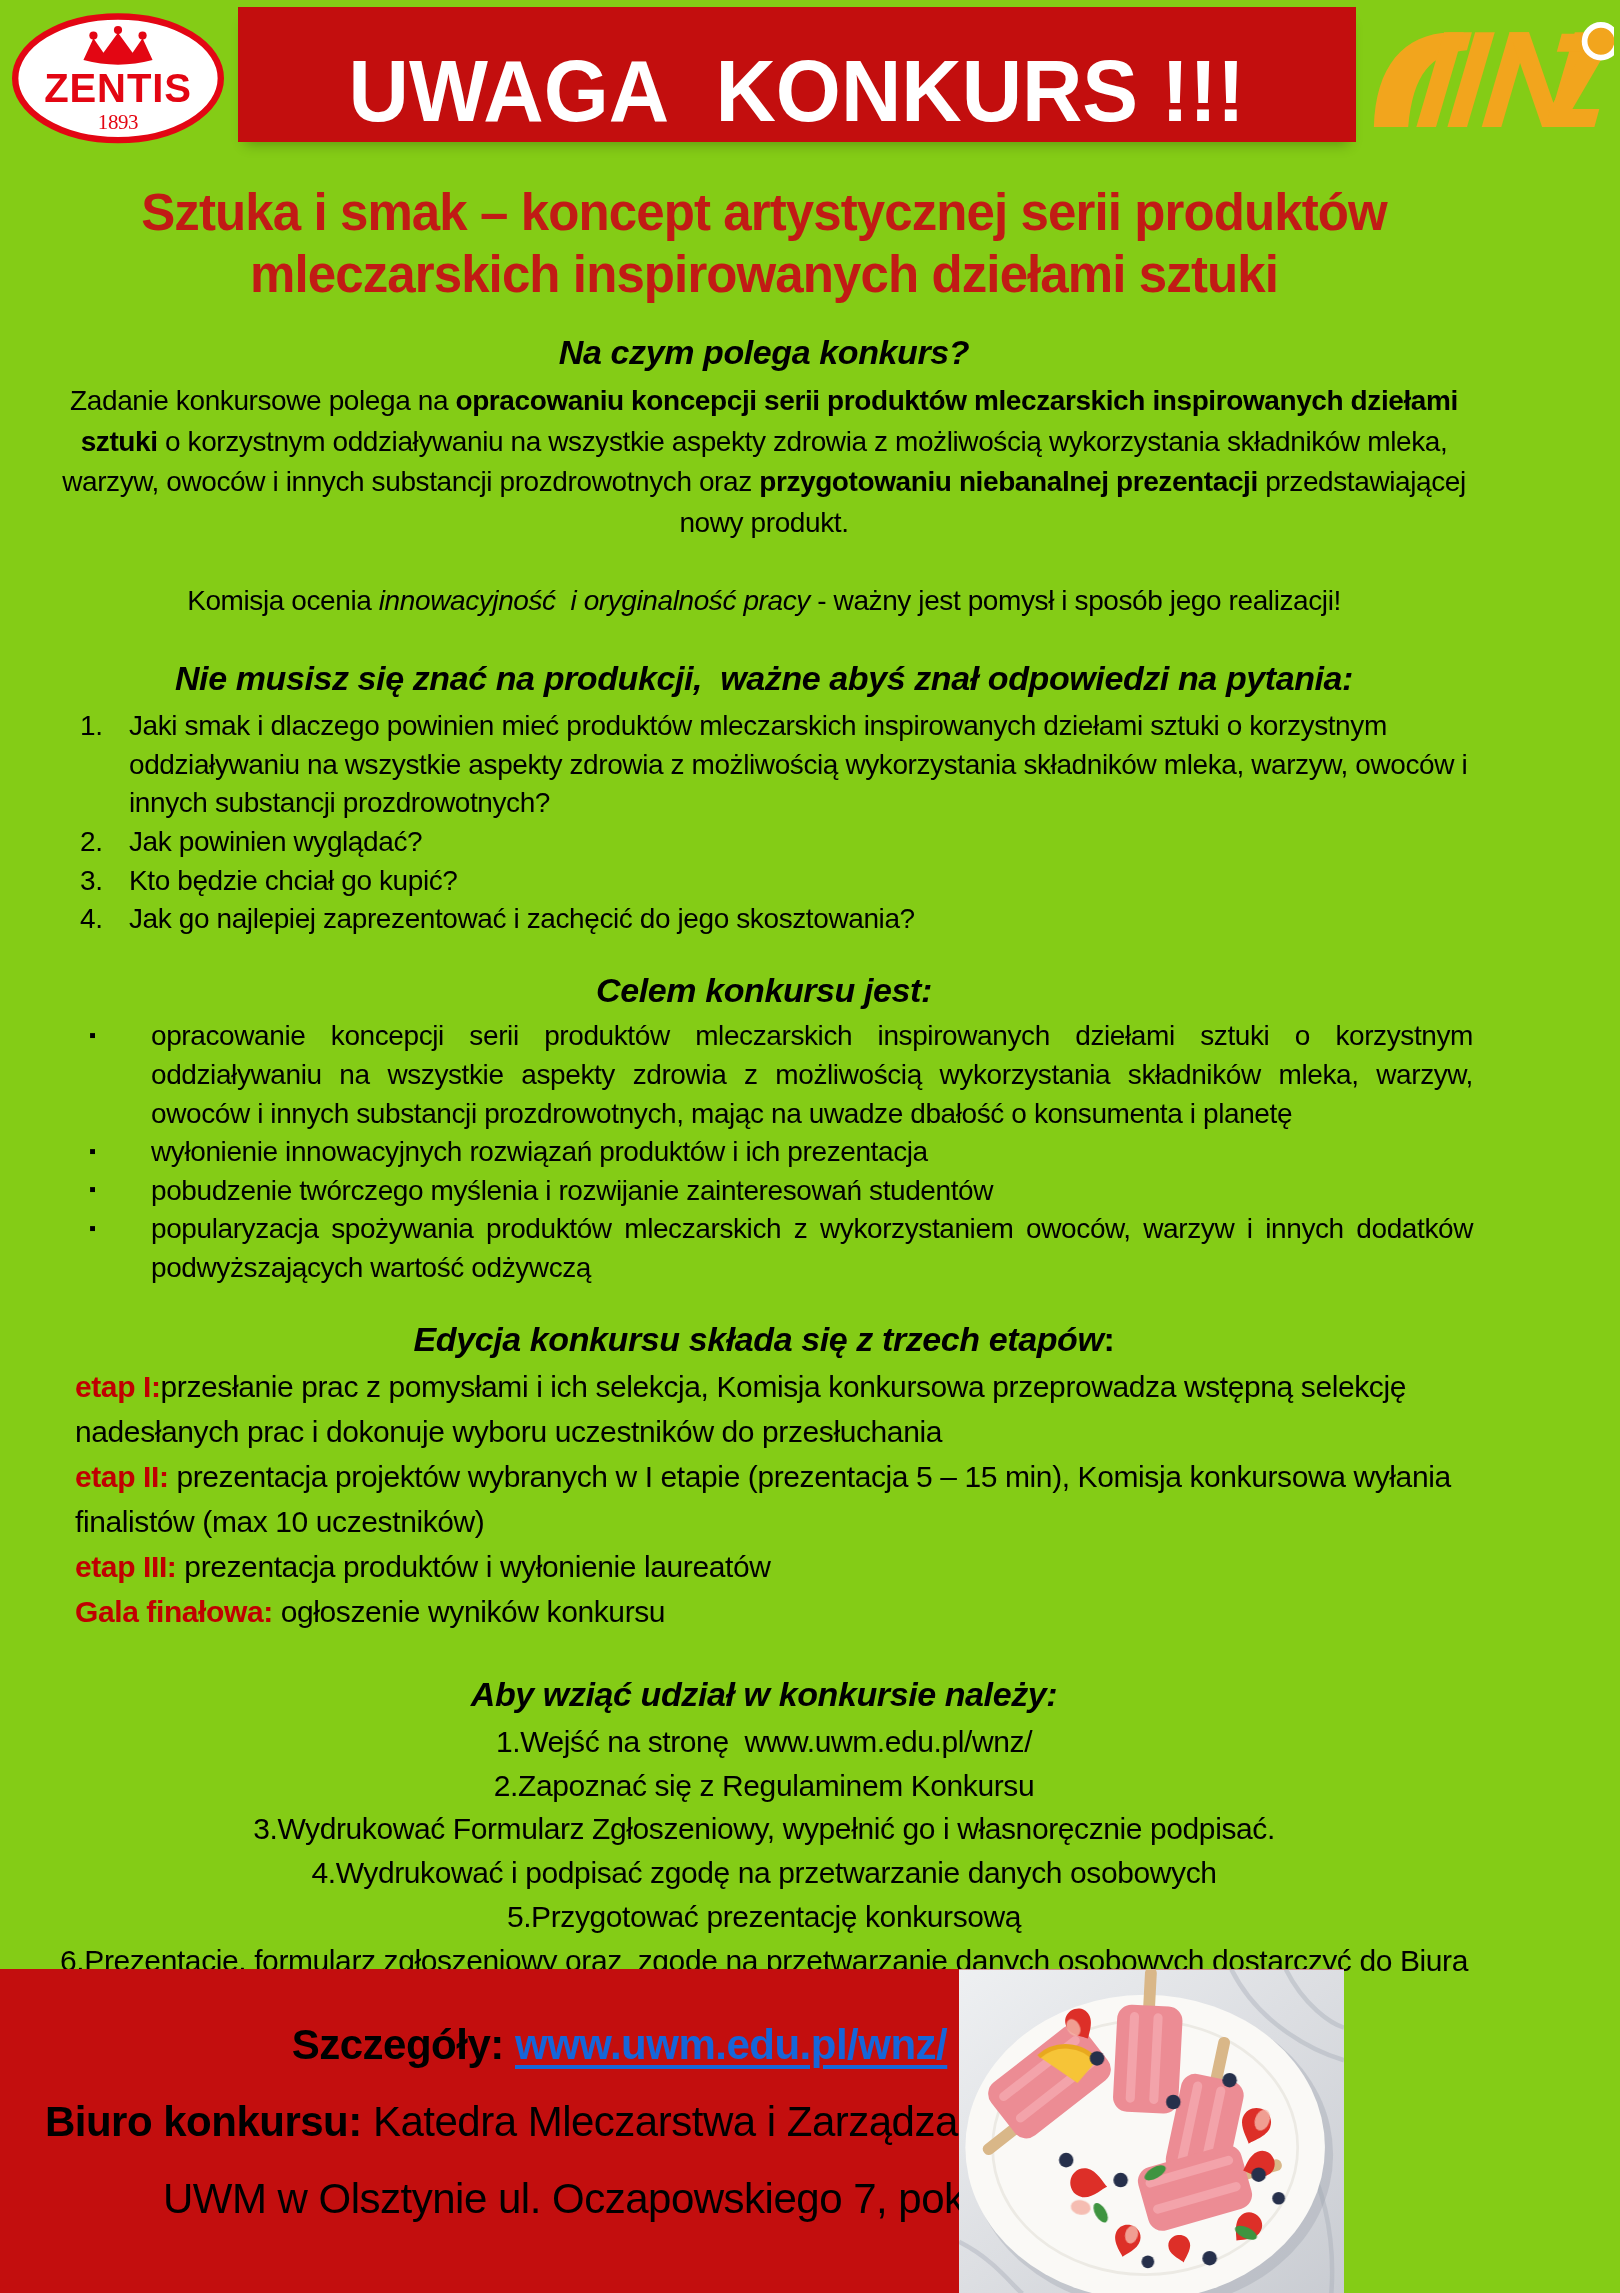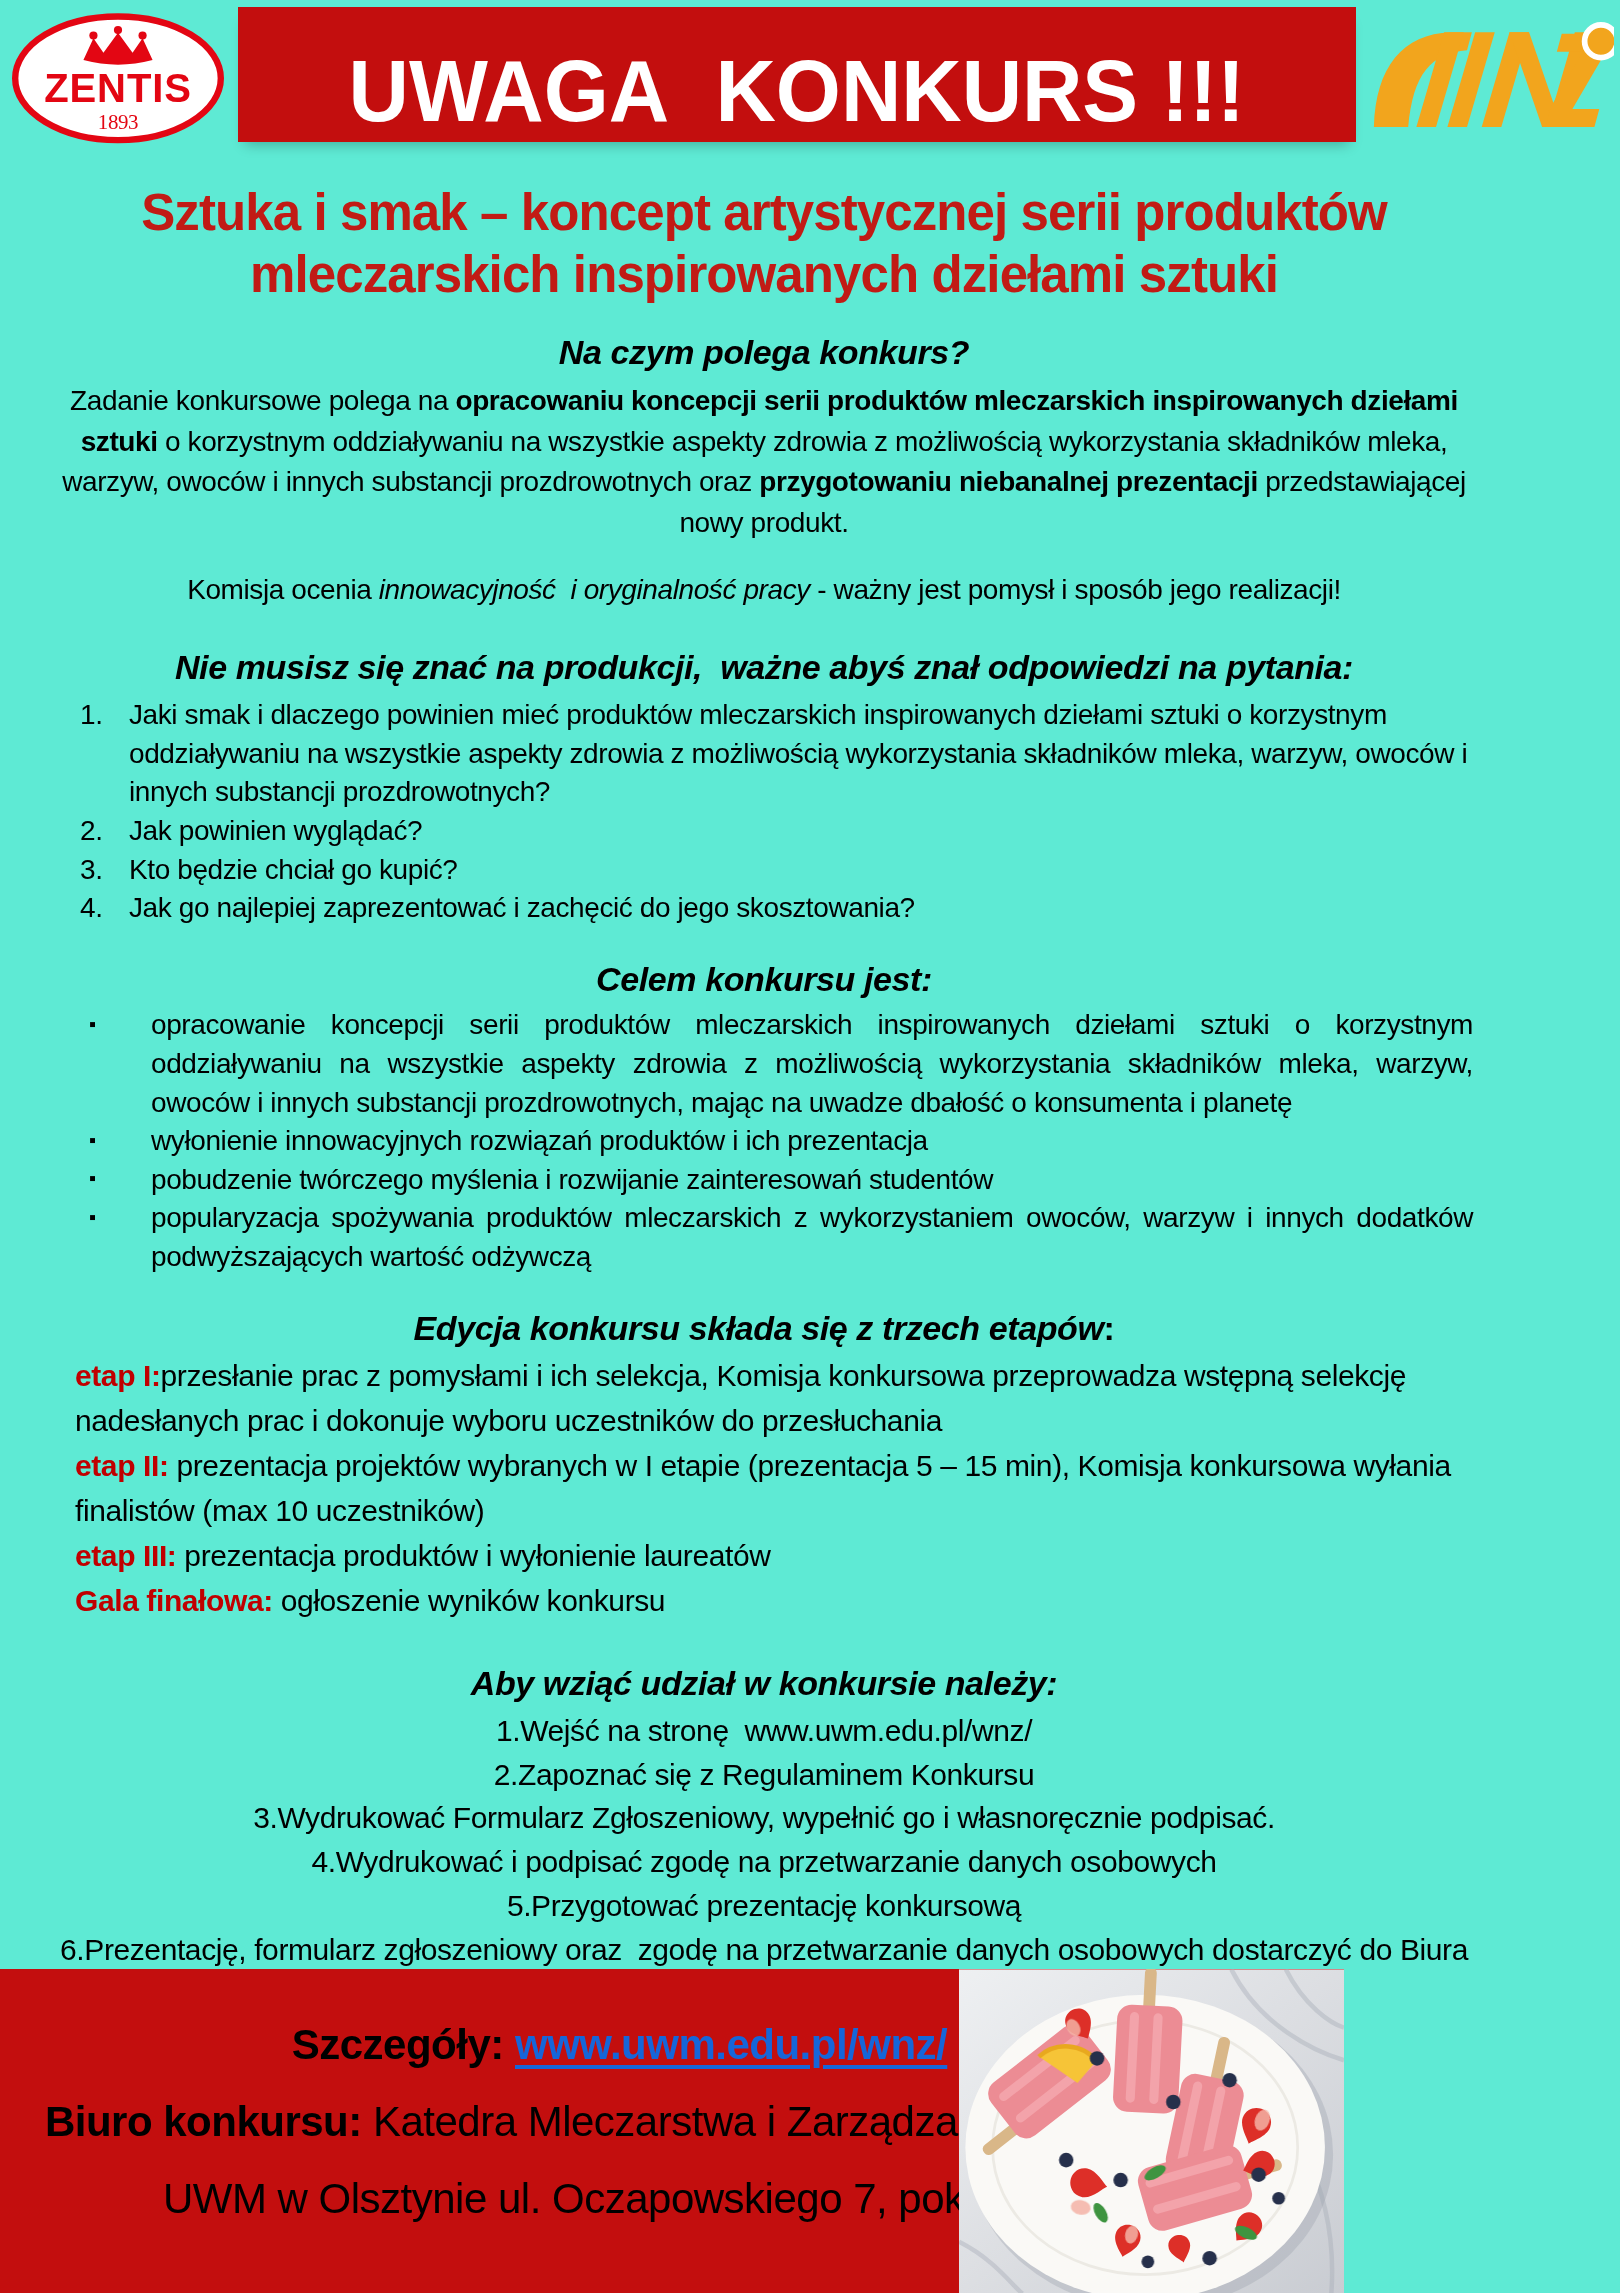--- a/index.html
+++ b/index.html
@@ -1,16 +1,16 @@
 <!DOCTYPE html>
 <html style="font-size:14.5px"><head>
 <meta charset="utf-8">
 <style>
   html,body{margin:0;padding:0;background:#fff;}
-  .page{position:relative;width:1620px;height:2294px;background:#5eead4;overflow:hidden;
+  .page{position:relative;width:1620px;height:2294px;background:#84cc16;overflow:hidden;
         font-family:"Liberation Sans",sans-serif;color:#000;letter-spacing:-0.4px;}
 
   
   .header{position:absolute;top:0;left:0;width:1620px;height:147px;}
   .red-banner{position:absolute;left:238px;top:7.3px;width:1118px;height:135px;background:#C30E0E;
               display:flex;align-items:flex-end;justify-content:center;
               box-shadow:0 9px 12.7px -7.3px rgba(0,0,0,.28);}
   .banner-title{color:#fff;font-weight:bold;font-size:88px;letter-spacing:0;white-space:nowrap;
                 transform:scaleX(.95);}
   .zentis{position:absolute;left:7.3px;top:9px;width:222px;height:135px;}
@@ -20,21 +20,21 @@
   .content{position:absolute;top:147px;left:0;width:1528px;}
   .main-title{margin:35px 27px 0 27px;text-align:center;color:#C11B15;font-weight:bold;
               font-size:51px;line-height:1.22;letter-spacing:-0.9px;}
   .h-sec{margin:25.5px 36px 0 36px;text-align:center;font-weight:bold;font-style:italic;
          font-size:34px;line-height:1.18;}
   .h-sec .upright{font-style:normal;}
   .body-txt{font-size:28px;line-height:1.45;}
   .para{margin:9px 47px 0 47px;text-align:center;}
   .b{font-weight:bold;}
   .i{font-style:italic;}
-  .komisja{margin-top:27px;}
+  .komisja{margin-top:38px;}
 
   .q-list{margin-top:9px;}
   .q-item{display:flex;padding-left:80px;padding-right:42px;line-height:1.38;}
   .q-num{width:49px;flex:none;}
   .q-text{flex:1;}
 
   .goal-list{margin-top:7.3px;}
   .goal-item{display:flex;padding-left:89px;padding-right:55px;line-height:1.38;}
   .goal-bullet{width:62px;flex:none;font-size:20px;padding-top:4.5px;}
   .goal-text{flex:1;text-align:justify;}

